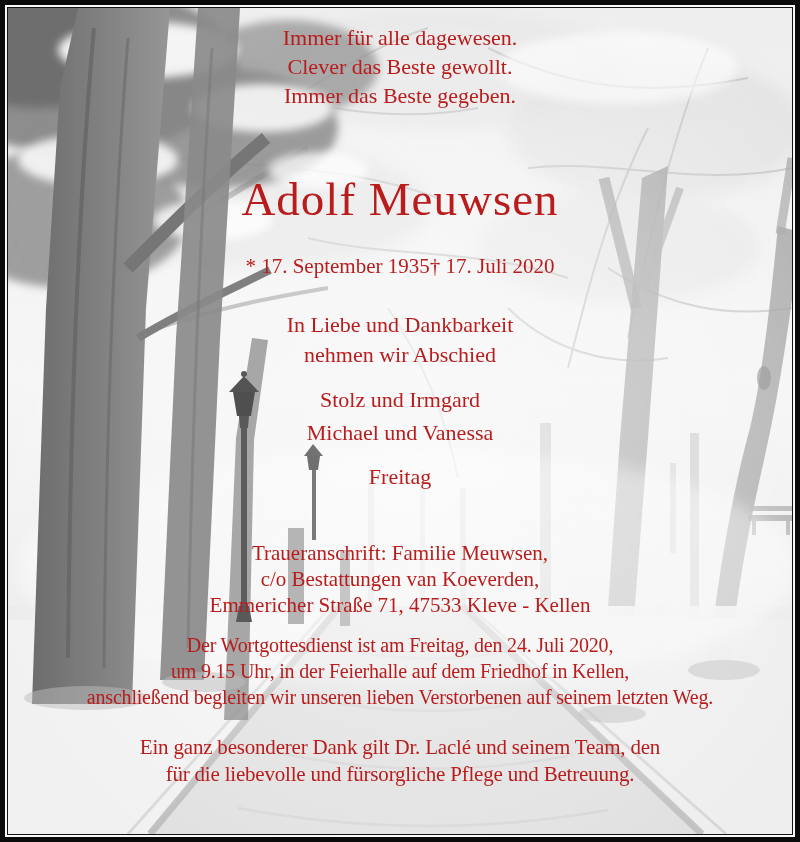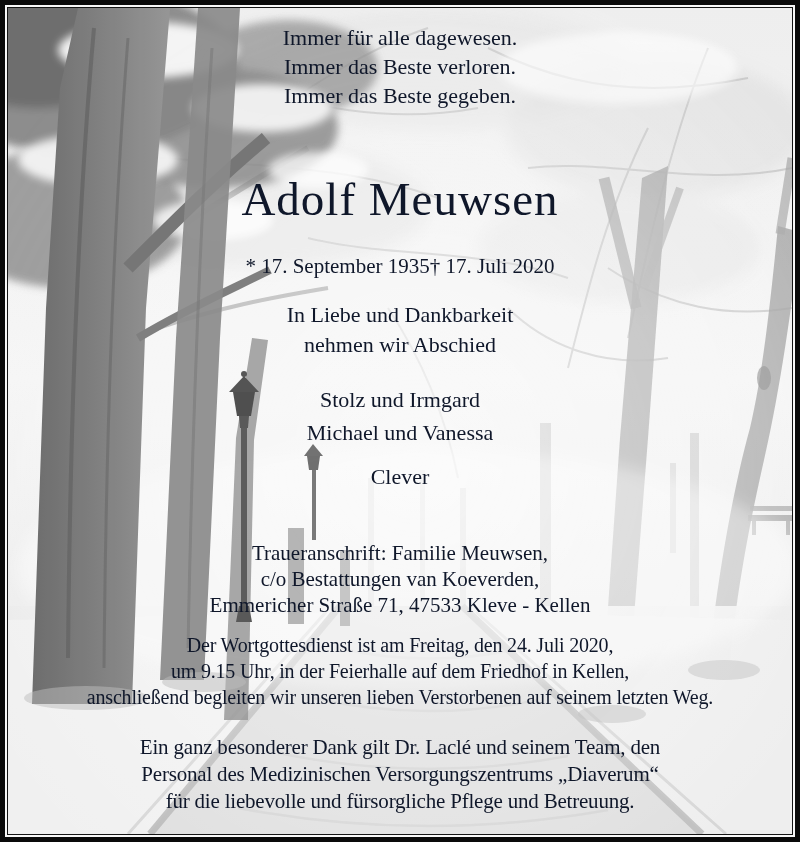--- a/index.html
+++ b/index.html
@@ -3,26 +3,26 @@
 <meta charset="utf-8">
 <style>
   html,body{margin:0;padding:0;background:#ffffff;}
   .page{
     position:relative;width:800px;height:842px;background:#0a0a0a;
     font-family:"Liberation Serif","DejaVu Serif",serif;
   }
   .ring-white{position:absolute;inset:5px;background:#f8f8f8;}
   .ring-black{position:absolute;inset:2px;border:1px solid #141414;overflow:hidden;background:#ededed;}
   .bg{position:absolute;inset:0;width:100%;height:100%;display:block;}
-  .content{position:absolute;inset:0;color:#0f172a;}
+  .content{position:absolute;inset:0;color:#b91c1c;}
   .tblock{position:absolute;left:0;right:0;text-align:center;}
   .verse{top:15px;font-size:22px;line-height:29px;}
   .name{top:164px;font-size:47px;line-height:54px;letter-spacing:1px;}
   .dates{top:246px;font-size:21px;display:flex;justify-content:center;}
-  .farewell{top:292px;font-size:22px;line-height:30px;}
+  .farewell{top:302px;font-size:22px;line-height:30px;}
   .mourner1{top:379px;font-size:22px;}
   .mourner2{top:412px;font-size:22px;}
   .mourner3{top:456px;font-size:22px;}
   .address{top:532px;font-size:21px;line-height:26px;}
   .service{top:624px;font-size:20px;line-height:26px;letter-spacing:-0.2px;}
   .thanks{top:710px;font-size:21px;line-height:27px;letter-spacing:-0.2px;margin-top:16px;}
 </style>
 </head>
 <body>
 
@@ -179,54 +179,53 @@
           <ellipse cx="716" cy="662" rx="36" ry="10" fill="#bdbdbd" opacity="0.5"></ellipse>
         </g>
 
         <rect x="0" y="0" width="784" height="826" fill="#ffffff" opacity="0.1"></rect>
       </svg>
 
       <div class="content">
 
         <div class="tblock verse">
           <div>Immer für alle dagewesen.</div>
-          <div>Immer das Beste verloren.</div>
+          <div>Clever das Beste gewollt.</div>
           <div>Immer das Beste gegeben.</div>
         </div>
 
         <div class="tblock name">Adolf Meuwsen</div>
 
         <div class="tblock dates">
           <span>* 17. September 1935</span>
           <span>† 17. Juli 2020</span>
         </div>
 
         <div class="tblock farewell">
           <div>In Liebe und Dankbarkeit</div>
           <div>nehmen wir Abschied</div>
         </div>
 
         <div class="tblock mourner1">Stolz und Irmgard</div>
         <div class="tblock mourner2">Michael und Vanessa</div>
-        <div class="tblock mourner3">Clever</div>
+        <div class="tblock mourner3">Freitag</div>
 
         <div class="tblock address">
           <div>Traueranschrift: Familie Meuwsen,</div>
           <div>c/o Bestattungen van Koeverden,</div>
           <div>Emmericher Straße 71, 47533 Kleve - Kellen</div>
         </div>
 
         <div class="tblock service">
           <div>Der Wortgottesdienst ist am Freitag, den 24. Juli 2020,</div>
           <div>um 9.15 Uhr, in der Feierhalle auf dem Friedhof in Kellen,</div>
           <div>anschließend begleiten wir unseren lieben Verstorbenen auf seinem letzten Weg.</div>
         </div>
 
         <div class="tblock thanks">
           <div>Ein ganz besonderer Dank gilt Dr. Laclé und seinem Team, den</div>
-          <div>Personal des Medizinischen Versorgungszentrums „Diaverum“</div>
           <div>für die liebevolle und fürsorgliche Pflege und Betreuung.</div>
         </div>
 
       </div>
     </div>
   </div>
 </div>
 
 </body></html>

